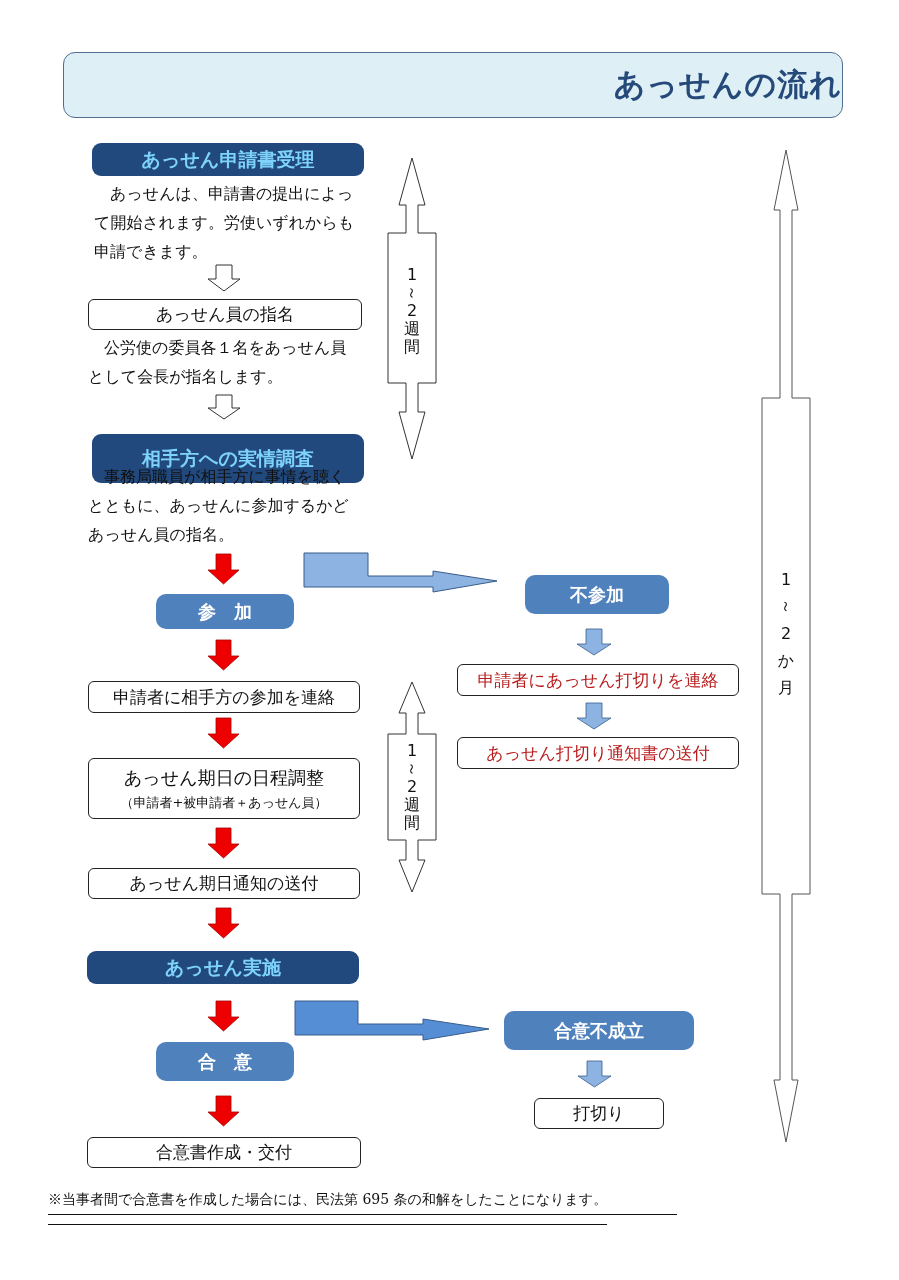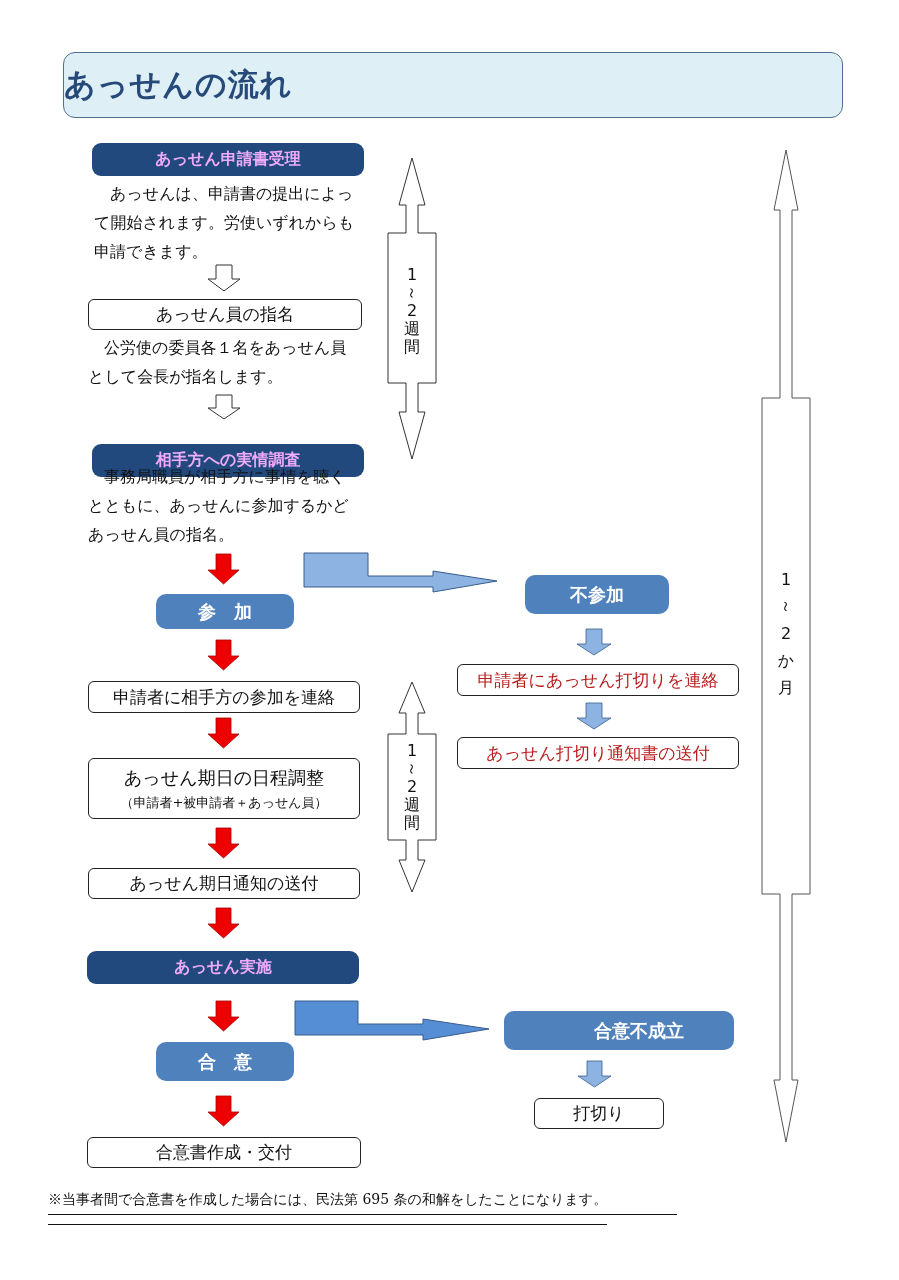--- a/index.html
+++ b/index.html
@@ -1,24 +1,24 @@
 <!DOCTYPE html>
 <html><head>
 <meta charset="utf-8">
 <style>
   html, body { margin: 0; padding: 0; background: #ffffff; }
   body { width: 899px; height: 1280px; position: relative; overflow: hidden;
          font-family: "DejaVu Sans", "Liberation Sans", sans-serif; color: #111; }
   .abs { position: absolute; }
   .title-box { left: 63px; top: 52px; width: 778px; height: 64px; background: #deeff6;
                border: 1.5px solid #4f6f8f; border-radius: 12px; display: flex;
-               align-items: center; justify-content: flex-start; }
+               align-items: center; justify-content: flex-end; }
   .title-text { font-size: 31px; font-weight: bold; color: #254a7a; letter-spacing: 1px; }
-  .dark-head { background: #22497d; color: #f0abfc; border-radius: 9px; font-weight: bold;
-               font-size: 16px; display: flex; align-items: center; justify-content: center; }
+  .dark-head { background: #22497d; color: #7dd3fc; border-radius: 9px; font-weight: bold;
+               font-size: 19px; display: flex; align-items: center; justify-content: center; }
   .mid-head { background: #4f81bd; color: #fff; border-radius: 10px; font-weight: bold;
               font-size: 18px; display: flex; align-items: center; justify-content: center; }
   .outline-box { background: #fff; border: 1.3px solid #222; border-radius: 6px;
                  font-size: 17px; display: flex; align-items: center; justify-content: center; }
   .blue-text { color: #b91c1c; }
   .para { font-size: 16px; line-height: 29px; color: #111; }
   .vlabel { font-size: 16px; line-height: 18px; text-align: center; color: #111; }
   .footnote { left: 48px; top: 1191px; font-family: "DejaVu Serif", "Liberation Serif", serif;
               font-size: 14px; border-bottom: 1px solid #111; padding-bottom: 15px; }
   .footnote-line { left: 48px; top: 1214px; width: 629px; height: 0; border-top: 1px solid #111; }
@@ -41,21 +41,21 @@
 </div>
 
 <div class="abs outline-box" style="left:88px;top:299px;width:272px;height:29px;">
   <span>あっせん員の指名</span>
 </div>
 <div class="abs para" style="left:88px;top:333px;width:290px;">
   <div>　公労使の委員各１名をあっせん員</div>
   <div>として会長が指名します。</div>
 </div>
 
-<div class="abs dark-head" style="left:92px;top:444px;width:272px;height:33px;">
+<div class="abs dark-head" style="left:92px;top:434px;width:272px;height:49px;">
   <span>相手方への実情調査</span>
 </div>
 <div class="abs para" style="left:88px;top:462px;width:290px;">
   <div>　事務局職員が相手方に事情を聴く</div>
   <div>とともに、あっせんに参加するかど</div>
   <div>あっせん員の指名。</div>
 </div>
 
 <div class="abs mid-head" style="left:156px;top:594px;width:138px;height:35px;">
   <span>参　加</span>
@@ -89,21 +89,21 @@
 <div class="abs mid-head" style="left:525px;top:575px;width:144px;height:39px;">
   <span>不参加</span>
 </div>
 <div class="abs outline-box blue-text" style="left:457px;top:664px;width:280px;height:30px;">
   <span>申請者にあっせん打切りを連絡</span>
 </div>
 <div class="abs outline-box blue-text" style="left:457px;top:737px;width:280px;height:30px;">
   <span>あっせん打切り通知書の送付</span>
 </div>
 
-<div class="abs mid-head" style="left:504px;top:1011px;width:190px;height:39px;padding-left:40px;">
+<div class="abs mid-head" style="left:504px;top:1011px;width:190px;height:39px;">
   <span>合意不成立</span>
 </div>
 <div class="abs outline-box" style="left:534px;top:1098px;width:128px;height:29px;">
   <span>打切り</span>
 </div>
 
 <svg width="899" height="1280">
 
   <g fill="#fff" stroke="#333" stroke-width="1">
     <path d="M216,265 L232,265 L232,279 L240,279 L224,291 L208,279 L216,279 Z"></path>

